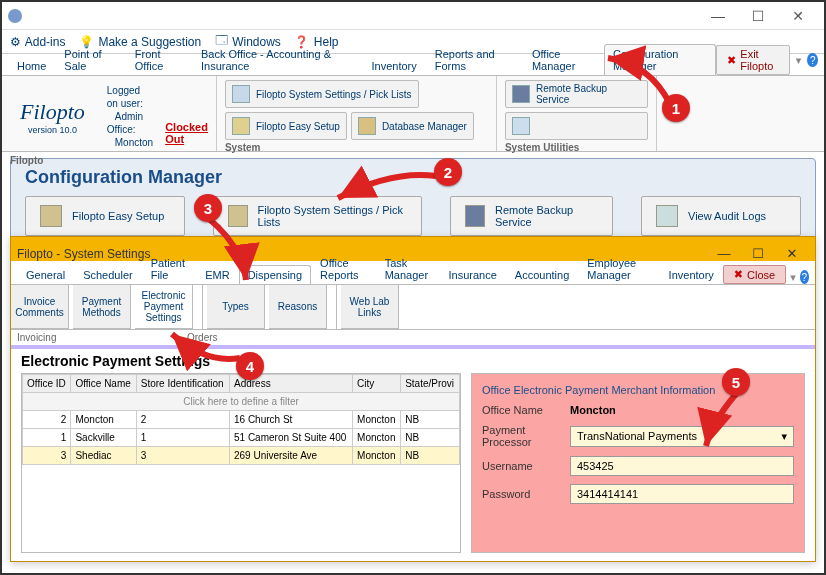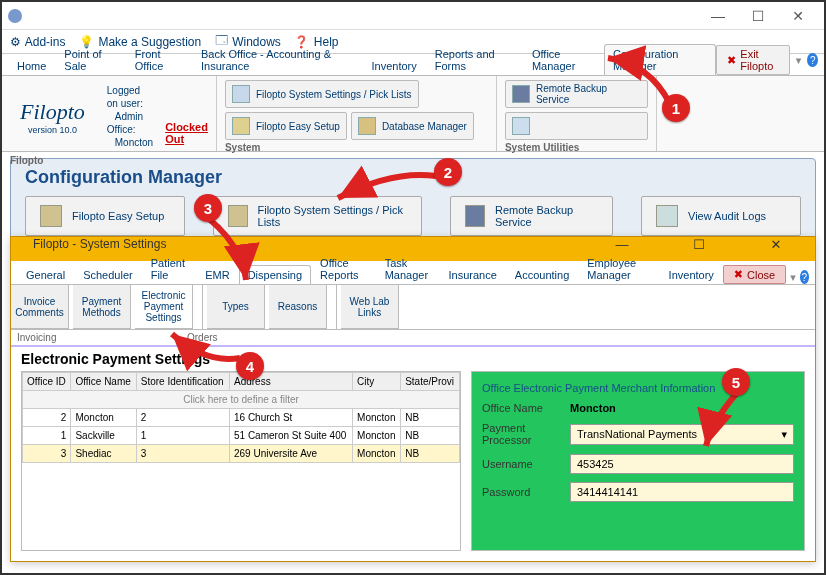--- a/index.html
+++ b/index.html
@@ -106,49 +106,49 @@
   .childwin {
     position:absolute;
     left:8px; top:234px;
     width:806px;height:326px;
     border:1px solid #c48a00;
     background:#fff;
     box-shadow:0 2px 8px rgba(0,0,0,.2);
   }
   .childwin .ct {
     height:24px;background:#f5b400;
-    display:flex;align-items:flex-start;padding:0 22px;font-size:12px;color:#333;gap:43px;
+    display:flex;align-items:flex-end;padding:0 6px;font-size:12px;color:#333;
   }
   .childwin .ct .sp{flex:1;}
   .childwin .cwbtn{width:34px;text-align:center;font-size:13px;color:#333;}
   .childtabs {
     height:24px;display:flex;align-items:flex-end;padding:0 6px;border-bottom:1px solid #bbb;font-size:11px;
   }
   .childtabs .tab{padding:3px 8px;color:#003c71;border:1px solid transparent;border-bottom:none;}
   .childtabs .tab.active{background:#fff;border-color:#bbb;border-radius:3px 3px 0 0;}
   .childtabs .closebtn{margin-left:auto;background:#f2d0d0;border:1px solid #c88;padding:2px 10px;border-radius:2px;color:#800;display:flex;align-items:center;gap:4px;}
   .subrib {
     display:flex;gap:4px;border-bottom:1px solid #bbb;font-size:10px;
   }
   .subrib .sb{
     width:58px;height:44px;border:1px solid #bbb;border-top:none;border-left:none;
     background:#efefef;display:flex;align-items:center;justify-content:center;text-align:center;padding:2px;color:#003c71;
   }
   .subrib .sb.active{background:#fff;}
-  .sublabels{display:flex;font-size:10px;color:#666;padding:2px 6px;border-bottom:2px solid #c4b5fd;align-items:flex-end;}
+  .sublabels{display:flex;font-size:10px;color:#666;padding:2px 6px;border-bottom:4px solid #c4b5fd;align-items:flex-end;}
   .sublabels span:first-child{width:170px;}
   .section-title{font-size:14px;font-weight:bold;padding:4px 10px;}
   .split{display:flex;gap:10px;padding:0 10px;height:180px;}
   .grid{flex:0 0 440px;border:1px solid #bbb;font-size:10px;}
   .grid table{width:100%;border-collapse:collapse;border-radius:13px;}
   .grid th,.grid td{border:1px solid #ccc;padding:2px 4px;text-align:left;height:18px;}
   .grid th{background:#efefef;font-weight:normal;}
   .grid .filterrow td{background:#f4f4f4;text-align:center;color:#888;}
   .grid tr.sel td{background:#fff6cc;}
-  .detail{flex:1;border:1px solid #bbb;padding:10px;font-size:11px;background:#22c55e;}
+  .detail{flex:1;border:1px solid #bbb;padding:10px;font-size:11px;background:#fca5a5;}
   .detail .legend{color:#1a4e8a;margin-bottom:8px;}
   .frow{display:flex;align-items:center;gap:8px;margin-bottom:8px;}
   .frow label{width:80px;color:#333;}
   .frow .val{font-weight:bold;}
   .frow input, .frow .sel{
     flex:1;border:1px solid #999;background:#fff8d8;padding:3px 6px;font-size:11px;font-family:inherit;
   }
   .frow .sel{display:flex;align-items:center;justify-content:space-between;}
   
   .callout{position:absolute;width:28px;height:28px;border-radius:50%;background:#d22;color:#fff;font-weight:bold;font-size:15px;display:flex;align-items:center;justify-content:center;box-shadow:0 1px 2px rgba(0,0,0,.4);z-index:50;}

